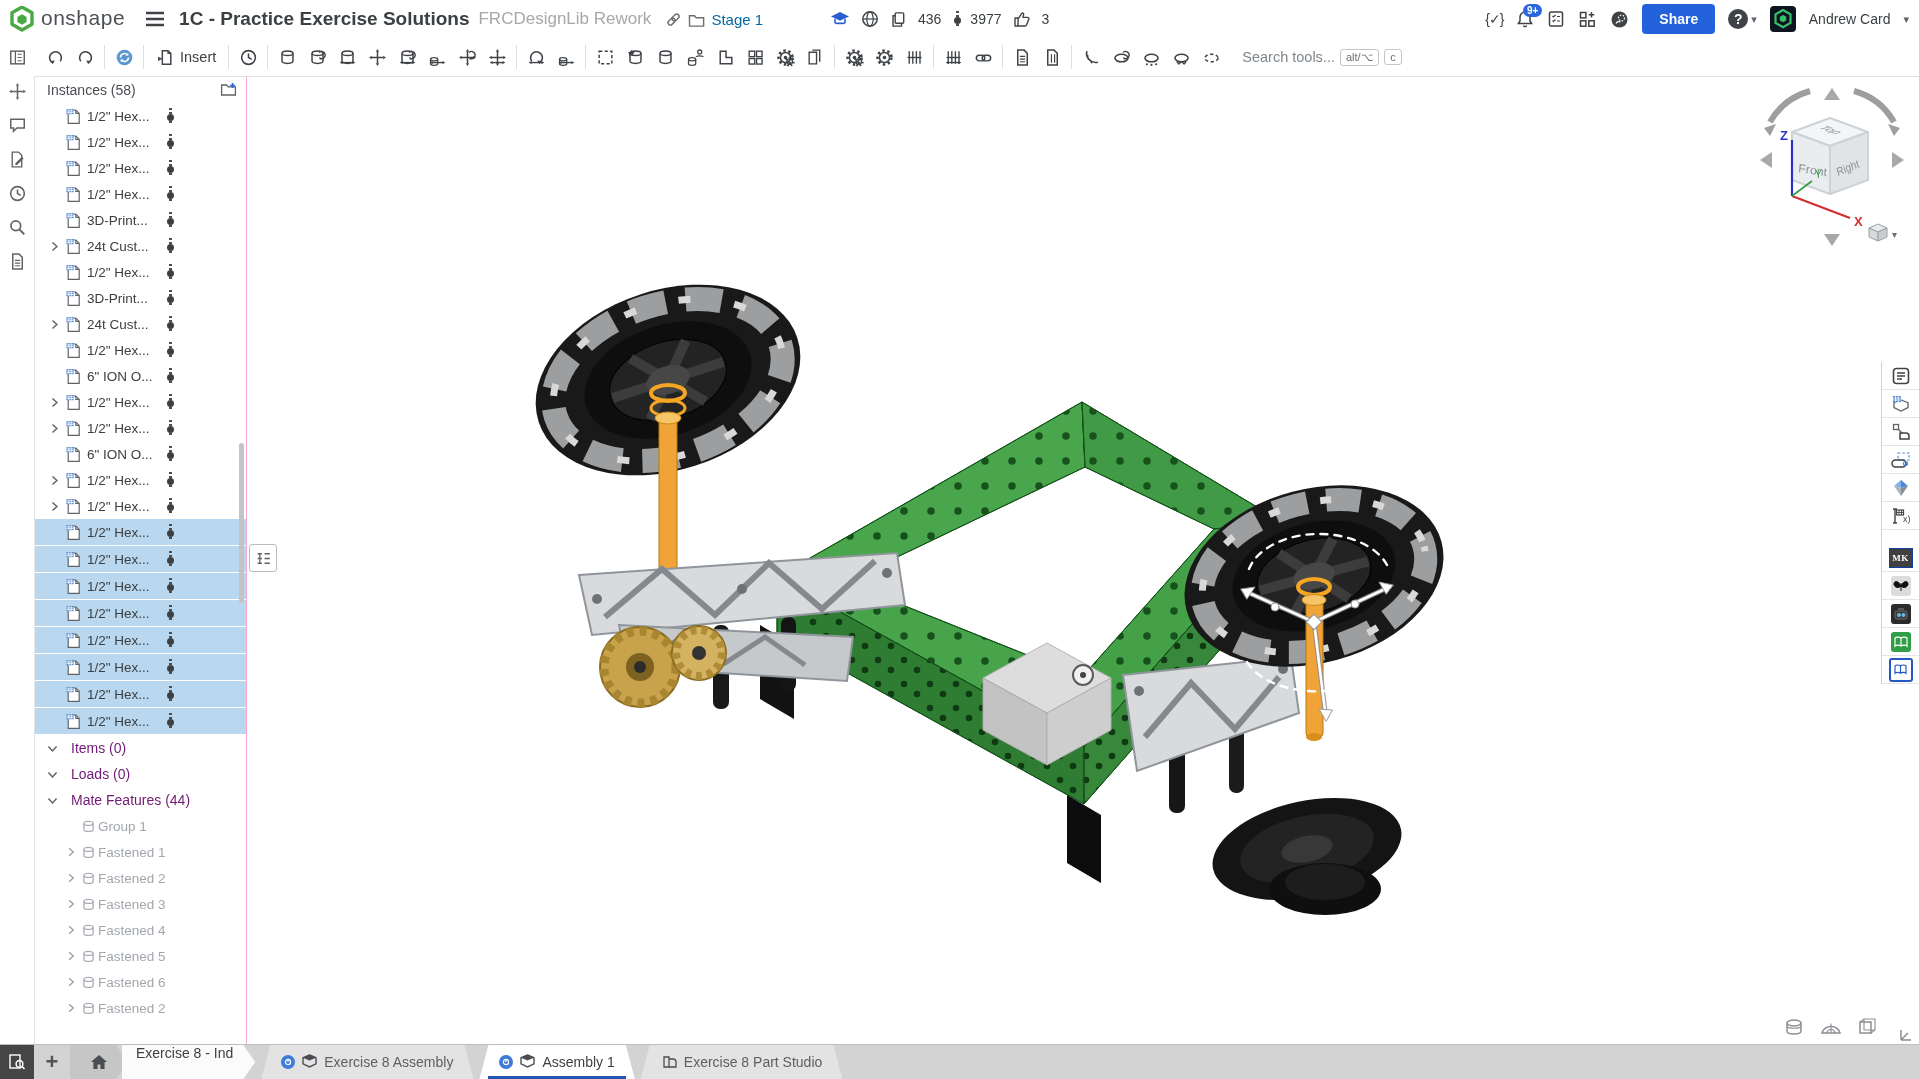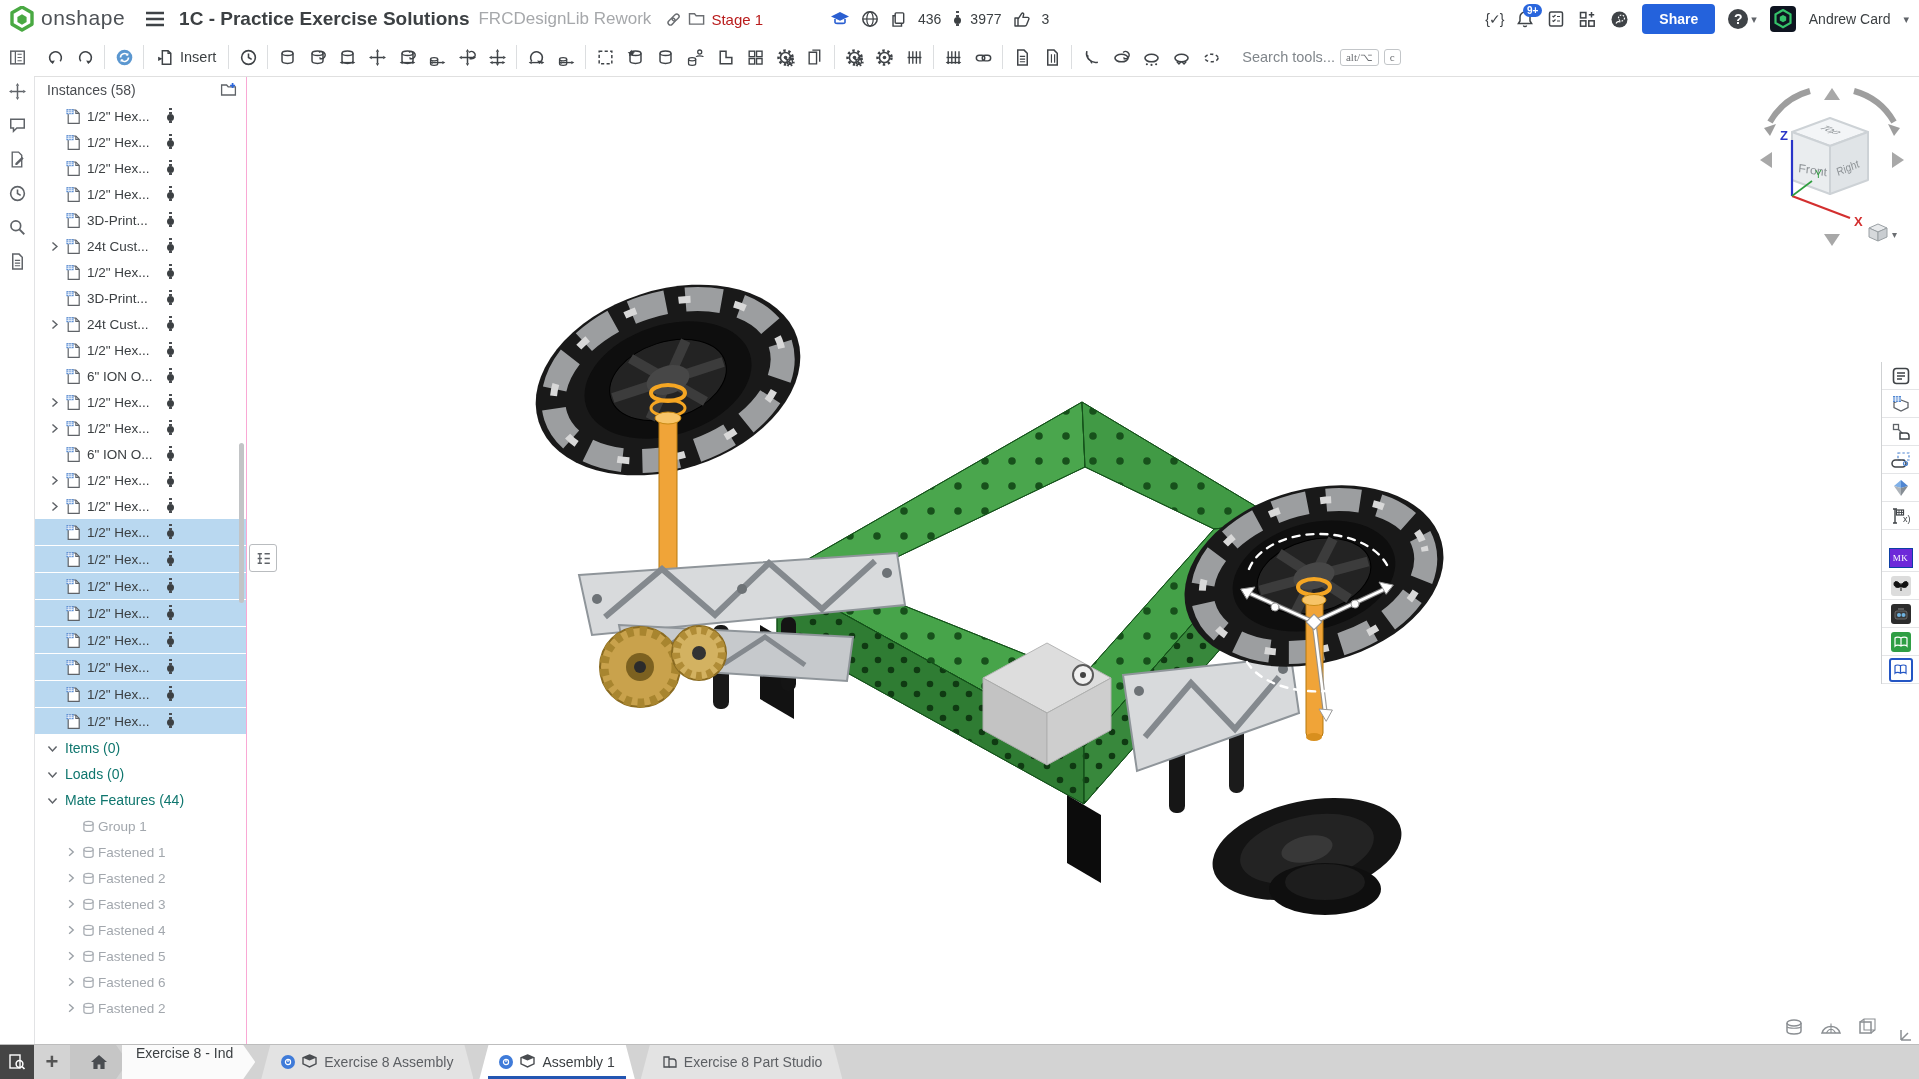--- a/index.html
+++ b/index.html
@@ -8,21 +8,21 @@
   svg{display:block}
   .ic{display:inline-flex;align-items:center;justify-content:center;color:#3f4347}
 
   
   .topbar{position:absolute;left:0;top:0;right:0;height:38px;background:#fff;display:flex;align-items:center;padding-left:10px;z-index:30}
   .logo{display:flex;align-items:flex-start;gap:7px}
   .logo-text{font-size:21px;color:#4d5156;letter-spacing:.5px;font-weight:500}
   .hamburger{margin:0 14px 0 20px}
   .doc-title{font-size:19px;font-weight:bold;color:#3c4043;white-space:nowrap}
   .doc-sub{font-size:17px;color:#a6a8ab;margin-left:9px;white-space:nowrap}
-  .loc{display:flex;align-items:flex-start;gap:6px;margin-left:14px;color:#b91c1c;font-size:15px}
+  .loc{display:flex;align-items:flex-end;gap:6px;margin-left:14px;color:#0369a1;font-size:15px}
   .stats{position:absolute;left:830px;top:0;height:38px;display:flex;align-items:center;gap:11px;font-size:14px;color:#3c4043}
   .tb-right{position:absolute;right:10px;top:0;height:38px;display:flex;align-items:center;gap:13px}
   .badge{position:absolute;top:-6px;right:-8px;background:#2a66dd;color:#fff;font-size:10px;font-weight:bold;
          border-radius:7px;padding:1px 4px;line-height:11px}
   .bellwrap{position:relative}
   .share-btn{background:#2462dc;color:#fff;border:none;border-radius:4px;font-size:14px;font-weight:bold;
              padding:7px 17px;font-family:inherit;cursor:pointer}
   .helpwrap{display:flex;align-items:center;gap:3px}
   .help-circle{width:20px;height:20px;border-radius:50%;background:#3f4347;color:#fff;font-weight:bold;
                font-size:14px;display:flex;align-items:center;justify-content:center}
@@ -32,21 +32,21 @@
   .codecheck{font-size:14px;color:#3f4347;letter-spacing:-1px}
 
   
   .toolbar{position:absolute;left:34px;top:38px;right:0;height:38px;background:#fff;border-bottom:1px solid #e0e0e0;
            display:flex;align-items:center;padding-left:6px;z-index:25}
   .tbi{width:30px;height:30px;display:flex;align-items:center;justify-content:center;color:#3f4347;border-radius:3px}
   .sep{width:1px;height:24px;background:#dcdee0;margin:0 4px;flex:none}
   .insert-btn{display:flex;align-items:center;gap:5px;background:none;border:none;font-family:inherit;
               font-size:14.5px;color:#3c4043;padding:4px 8px}
   .searchtools{display:flex;align-items:center;gap:5px;margin-left:16px;color:#80868b;font-size:14.5px}
-  .searchtools kbd{font-family:Liberation Serif, serif;font-size:11px;color:#6b6e72;border:1px solid #c3c6c9;
+  .searchtools kbd{font-family:Liberation Sans, sans-serif;font-size:11px;color:#6b6e72;border:1px solid #c3c6c9;
                    border-radius:3px;padding:1px 5px;background:#fff}
 
   
   .leftrail{position:absolute;left:0;top:38px;bottom:34px;width:34px;background:#fff;border-right:1px solid #e2e3e5;
             display:flex;flex-direction:column;align-items:center;padding-top:10px;gap:15px;z-index:20}
   .railic{color:#5f6368}
 
   
   .panel{position:absolute;left:35px;top:28px;bottom:34px;width:211px;background:#fff;border-right:1px solid #f9a8d4;
          z-index:20;overflow:hidden;font-size:13.5px}
@@ -57,40 +57,40 @@
   .inst-header{display:flex;align-items:center;padding:6px 8px 4px 12px;color:#4a4d51;font-size:14px}
   .inst-header .hl{flex:1}
   .irow{height:26px;display:flex;align-items:center;padding-left:13px;position:relative}
   .irow.sel{background:#b9d8f0;border-bottom:1px solid #fff}
   .chev{width:15px;height:15px;color:#5f6368;flex:none;display:flex;align-items:center}
   .picon{width:19px;height:19px;flex:none;margin:0 4px 0 1px}
   .ilabel{width:78px;white-space:nowrap;overflow:hidden;color:#3c4043}
   .dof{width:3px;height:17px;margin-left:4px;position:relative;flex:none;
        background:repeating-linear-gradient(#4a4d51 0 2px,transparent 2px 4.2px)}
   .dof::after{content:'';position:absolute;left:-2px;top:6px;width:7px;height:7px;border-radius:50%;background:#3c4043}
-  .secrow{height:26px;display:flex;align-items:center;padding-left:11px;color:#0f766e;font-size:14px;gap:4px}
+  .secrow{height:26px;display:flex;align-items:center;padding-left:11px;color:#701a75;font-size:14px;gap:10px}
   .mrow{height:26px;display:flex;align-items:center;padding-left:30px;color:#a2a7ad;gap:1px}
   .mrow .chev{width:14px;color:#9aa0a6}
   .micon{width:17px;height:17px;flex:none;color:#a9aeb4}
   .panel-scroll{position:absolute;right:2px;top:415px;width:5px;height:160px;border-radius:3px;background:#c2c4c6}
 
   .flyout-btn{position:absolute;left:249px;top:544px;width:26px;height:26px;background:#fff;border:1px solid #b9bcbf;
               border-radius:3px;display:flex;align-items:center;justify-content:center;z-index:22;color:#5f6368}
 
   
   .viewport{position:absolute;left:247px;top:77px;width:1672px;height:968px;background:#fff;z-index:1}
 
   
   .viewcube{position:absolute;left:1752px;top:78px;z-index:15}
 
   
   .dock{position:absolute;right:0;top:362px;width:37px;background:#fff;border-left:1px solid #cfd1d3;z-index:16}
   .dock-cell{height:27px;display:flex;align-items:center;justify-content:center;border-bottom:1px solid #e4e5e7}
   .dock-gap{height:14px;border-bottom:none}
-  .mk{width:22px;height:18px;background:#6d28d9;border:1px solid #0d3fa5;color:#fff;font-weight:normal;font-size:9px;
+  .mk{width:22px;height:18px;background:#404040;border:1px solid #0d3fa5;color:#fff;font-weight:bold;font-size:9px;
       display:flex;align-items:center;justify-content:center;letter-spacing:.5px;font-family:"Liberation Serif",serif}
   .appg{width:20px;height:20px;border-radius:3px;display:flex;align-items:center;justify-content:center}
 
   
   .viewctl{position:absolute;right:40px;bottom:42px;display:flex;gap:15px;z-index:15;color:#8b8f93}
   .triad-ic{position:absolute;right:5px;bottom:36px;z-index:15;color:#8b8f93}
 
   
   .tabbar{position:absolute;left:0;right:0;bottom:0;height:34px;background:#d3d3d3;border-top:1px solid #bdbdbd;
           display:flex;align-items:stretch;z-index:40}

